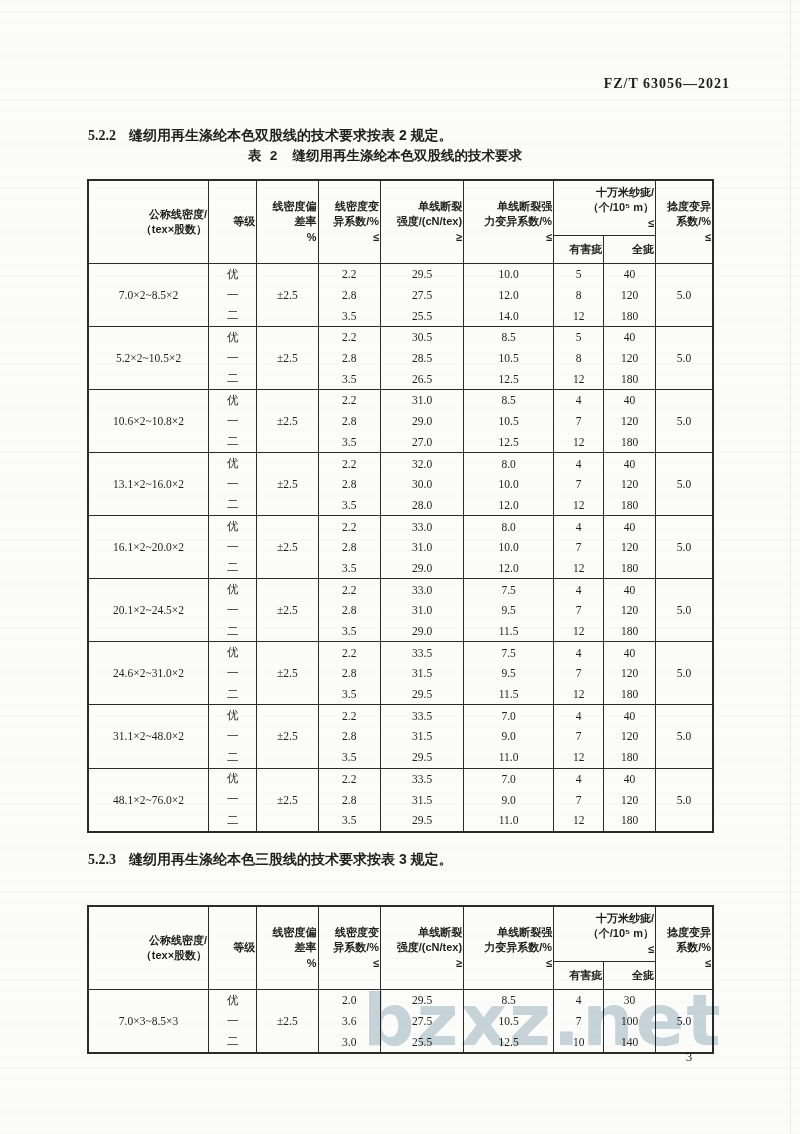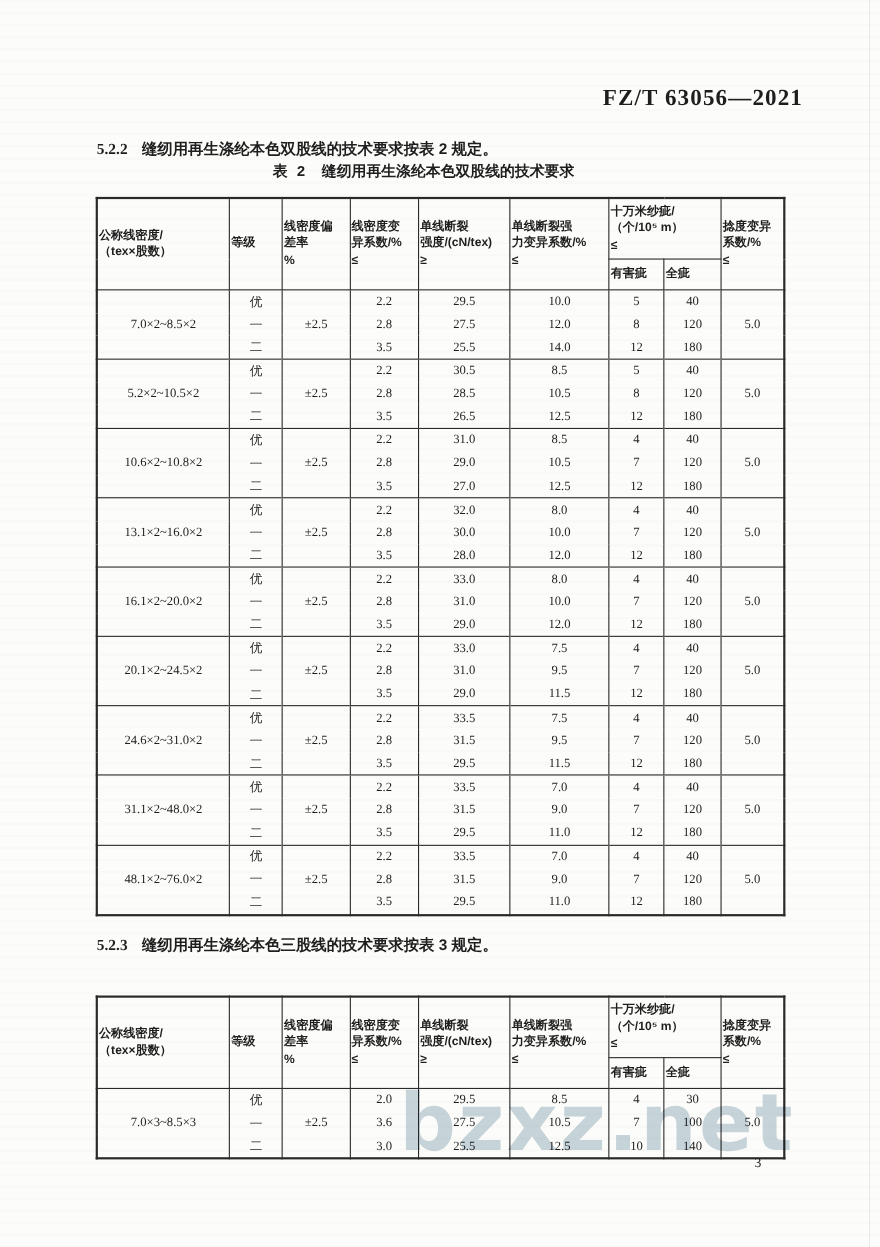--- a/index.html
+++ b/index.html
@@ -8,21 +8,21 @@
     background:#fcfcfa;overflow:hidden;
     font-family:"Liberation Serif","DejaVu Serif",serif;color:#1e1e1e;
   }
   .page::before{
     content:"";position:absolute;inset:0;pointer-events:none;
     background:repeating-linear-gradient(180deg,rgba(0,0,0,0.012) 0 2px,transparent 2px 11px);
   }
   .scan-edge{position:absolute;top:0;bottom:0;right:9px;width:1px;background:rgba(0,0,0,0.07);}
   .std-code{
     position:absolute;top:76px;right:70px;
-    font-weight:bold;font-size:21px;letter-spacing:1px;
+    font-weight:bold;font-size:14px;letter-spacing:1px;
   }
   .clause{
     position:absolute;left:88px;width:626px;
     font-family:"Liberation Sans","DejaVu Sans",sans-serif;
     font-weight:bold;font-size:14px;
   }
   #clause-522{top:113px;}
   #clause-523{top:837px;}
   .clause .num{margin-right:13px;font-family:"Liberation Serif",serif;}
   .tbl-title{
@@ -37,21 +37,21 @@
     position:absolute;left:87px;width:627px;
     border-collapse:collapse;table-layout:fixed;
     border:2px solid #2a2a2a;
   }
   #table2{top:179px;}
   #table3{top:905px;}
   table.spec th{
     border:1px solid #2a2a2a;
     font-family:"Liberation Sans","DejaVu Sans",sans-serif;
     font-weight:600;font-size:11px;line-height:1.4;
-    padding:2px 1px;text-align:left;vertical-align:middle;
+    padding:2px 1px;text-align:right;vertical-align:middle;
   }
   table.spec tr.h1 th{height:50px;}
   table.spec tr.h2 th{height:23px;}
   table.spec td{
     border-left:1px solid #2a2a2a;border-right:1px solid #2a2a2a;
     border-top:none;border-bottom:none;
     text-align:center;vertical-align:middle;
     font-size:11.5px;height:20.7px;padding:0;
   }
   table.spec tr.gs td{border-top:1px solid #2a2a2a;}

